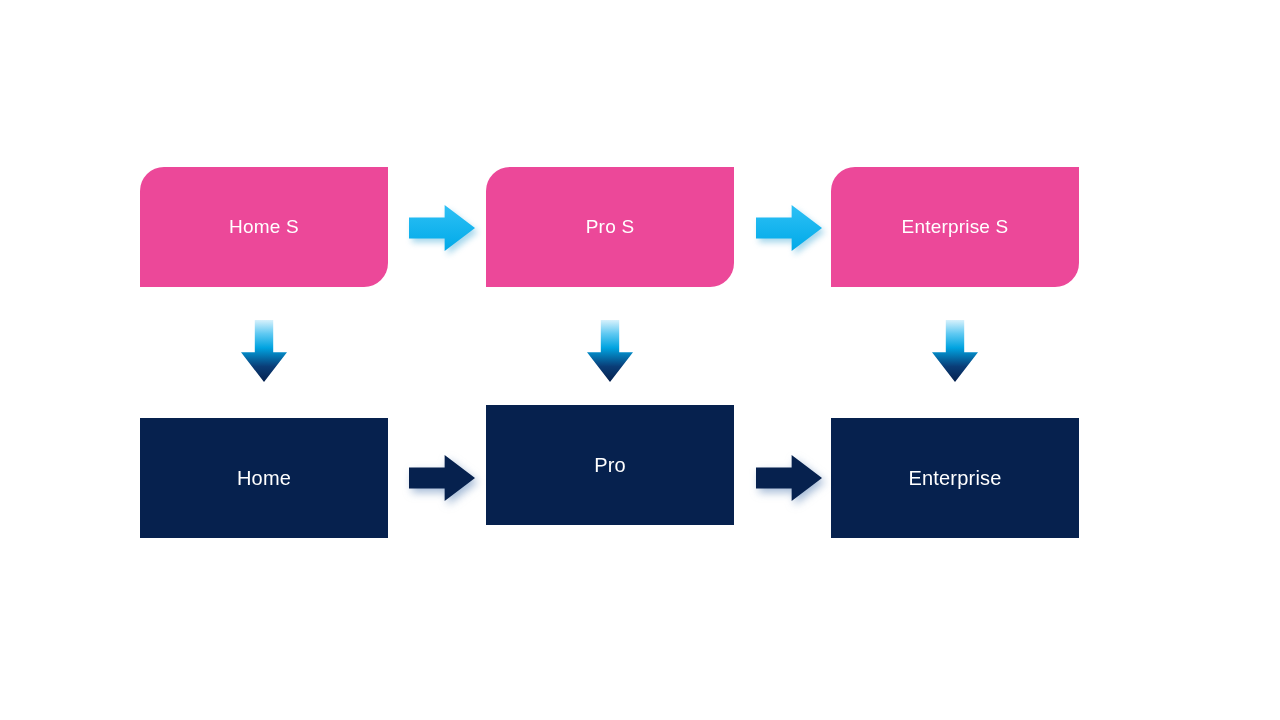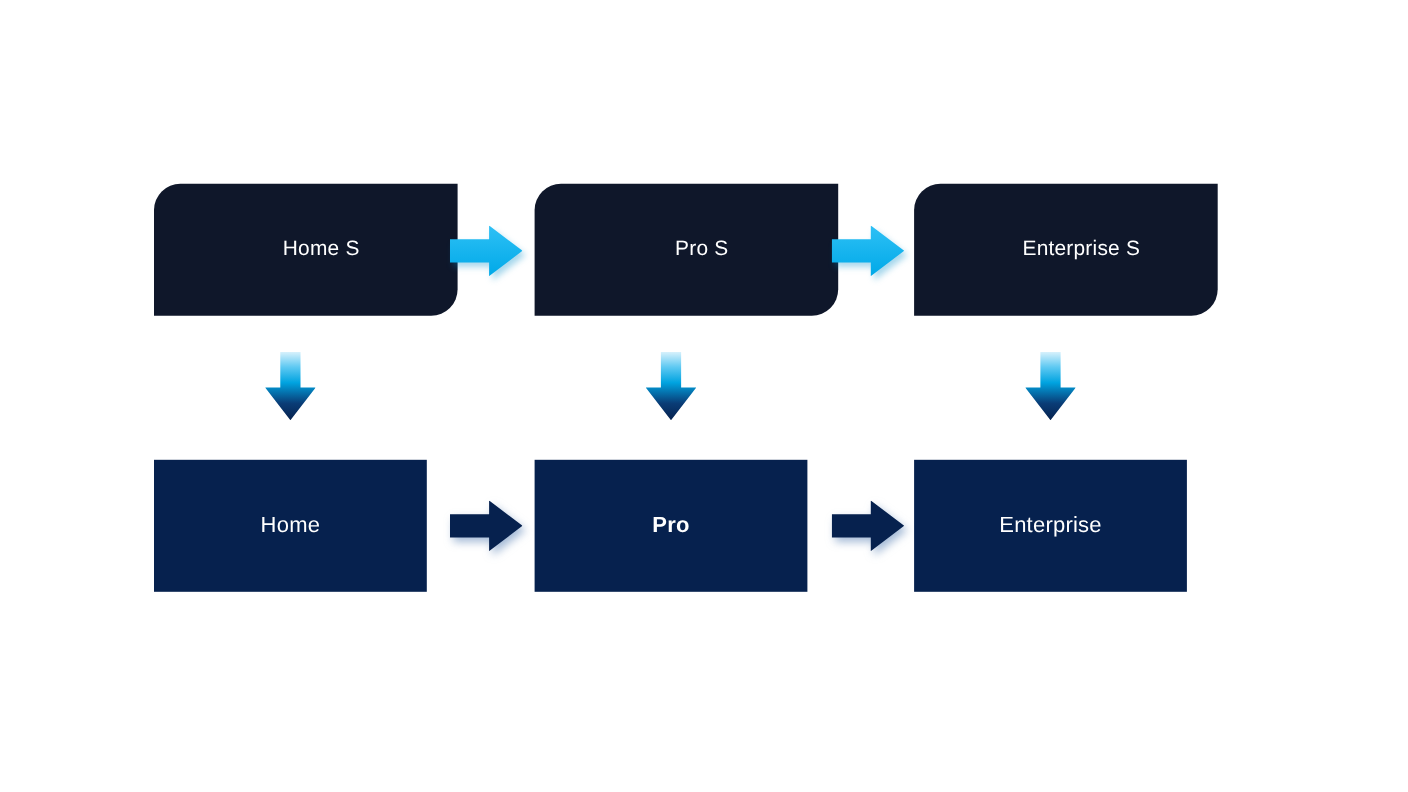--- a/index.html
+++ b/index.html
@@ -23,23 +23,22 @@
     width: 248px;
     height: 120px;
     display: flex;
     align-items: center;
     justify-content: center;
     color: #ffffff;
     font-size: 19px;
     letter-spacing: 0.2px;
   }
   .box.light {
-    background: #0f172a;
+    background: #ec4899;
     border-radius: 24px 0 24px 0;
-    padding-left: 28px;
   }
   .box.dark {
     background: #06214E;
     font-size: 20px;
   }
   .h-arrow {
     position: absolute;
     width: 66px;
     height: 46px;
     clip-path: polygon(0 27%, 54% 27%, 54% 0, 100% 50%, 54% 100%, 54% 73%, 0 73%);
@@ -89,21 +88,21 @@
     <div class="h-arrow light"></div>
   </div>
 
   <div class="v-arrow" style="left:241px; top:320px;"></div>
   <div class="v-arrow" style="left:587px; top:320px;"></div>
   <div class="v-arrow" style="left:932px; top:320px;"></div>
 
   <div class="box dark" style="left:140px; top:418px;">
     <span>Home</span>
   </div>
-  <div class="box dark" style="left:486px; top:418px;font-weight:bold;">
+  <div class="box dark" style="left:486px; top:405px;">
     <span>Pro</span>
   </div>
   <div class="box dark" style="left:831px; top:418px;">
     <span>Enterprise</span>
   </div>
 
   <div class="h-arrow-wrap dark-shadow" style="left:409px; top:455px;">
     <div class="h-arrow dark"></div>
   </div>
   <div class="h-arrow-wrap dark-shadow" style="left:756px; top:455px;">

